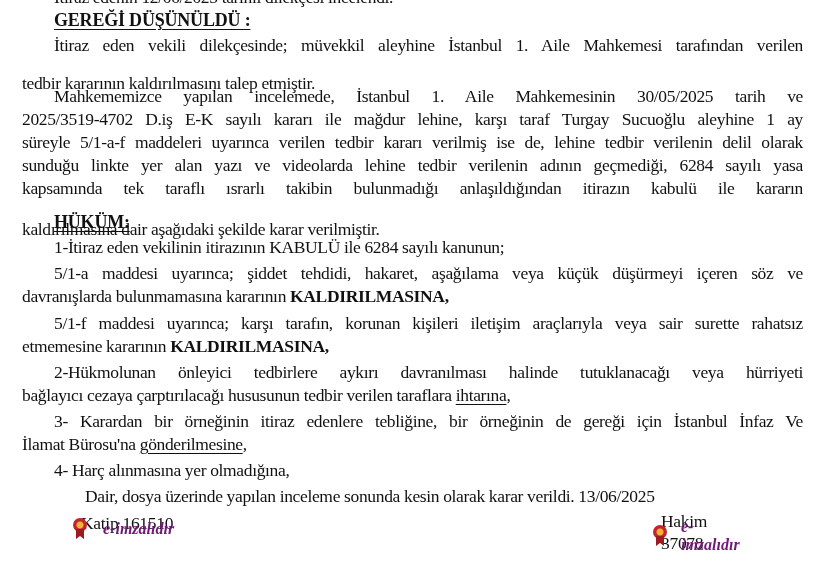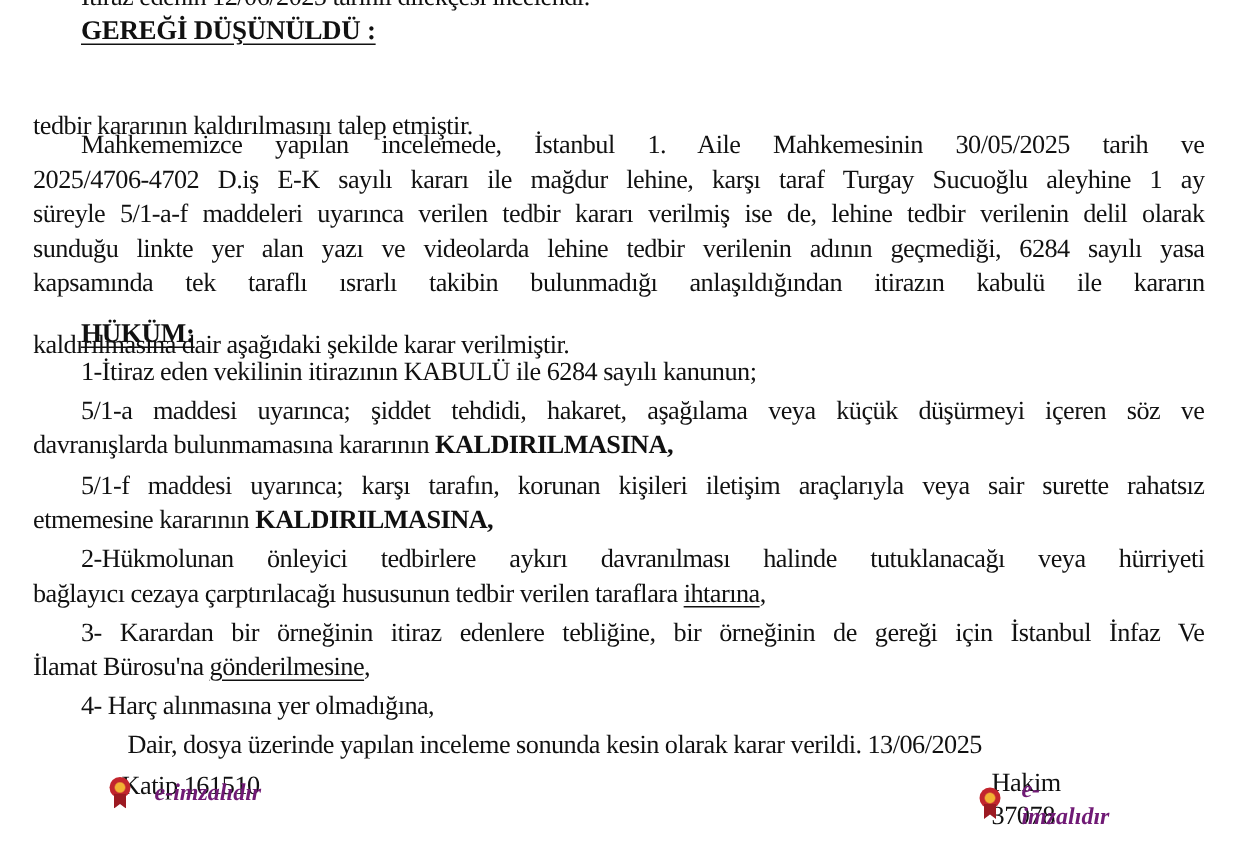--- a/index.html
+++ b/index.html
@@ -41,24 +41,25 @@
   </style>
 </head>
 <body>
 
 <div class="page">
 
   <div class="line cut">İtiraz edenin 12/06/2025 tarihli dilekçesi incelendi.</div>
 
   <div class="heading" style="top:9px;">GEREĞİ DÜŞÜNÜLDÜ :</div>
 
+  <div class="line indent just" style="top:34px;">İtiraz eden vekili dilekçesinde; müvekkil aleyhine İstanbul 1. Aile Mahkemesi tarafından verilen</div>
   <div class="line" style="top:72px;">tedbir kararının kaldırılmasını talep etmiştir.</div>
 
   <div class="line indent just" style="top:85px;">Mahkememizce yapılan incelemede, İstanbul 1. Aile Mahkemesinin  30/05/2025 tarih ve</div>
-  <div class="line just" style="top:108px;">2025/4706-4702 D.iş E-K sayılı kararı ile mağdur lehine, karşı taraf Turgay Sucuoğlu aleyhine 1 ay</div>
+  <div class="line just" style="top:108px;">2025/3519-4702 D.iş E-K sayılı kararı ile mağdur lehine, karşı taraf Turgay Sucuoğlu aleyhine 1 ay</div>
   <div class="line just" style="top:131px;">süreyle 5/1-a-f maddeleri uyarınca verilen tedbir kararı verilmiş ise de, lehine tedbir verilenin delil olarak</div>
   <div class="line just" style="top:154px;">sunduğu linkte yer alan yazı ve videolarda lehine tedbir verilenin adının geçmediği, 6284 sayılı yasa</div>
   <div class="line just" style="top:177px;">kapsamında tek taraflı ısrarlı takibin bulunmadığı anlaşıldığından itirazın kabulü ile kararın</div>
   <div class="line" style="top:218px;">kaldırılmasına dair aşağıdaki şekilde karar verilmiştir.</div>
 
   <div class="heading" style="top:211px;">HÜKÜM:</div>
 
   <div class="line indent" style="top:236px;">1-İtiraz eden vekilinin itirazının KABULÜ ile 6284 sayılı kanunun;</div>
 
   <div class="line indent just" style="top:262px;">5/1-a maddesi uyarınca; şiddet tehdidi, hakaret, aşağılama veya küçük düşürmeyi içeren  söz ve</div>

